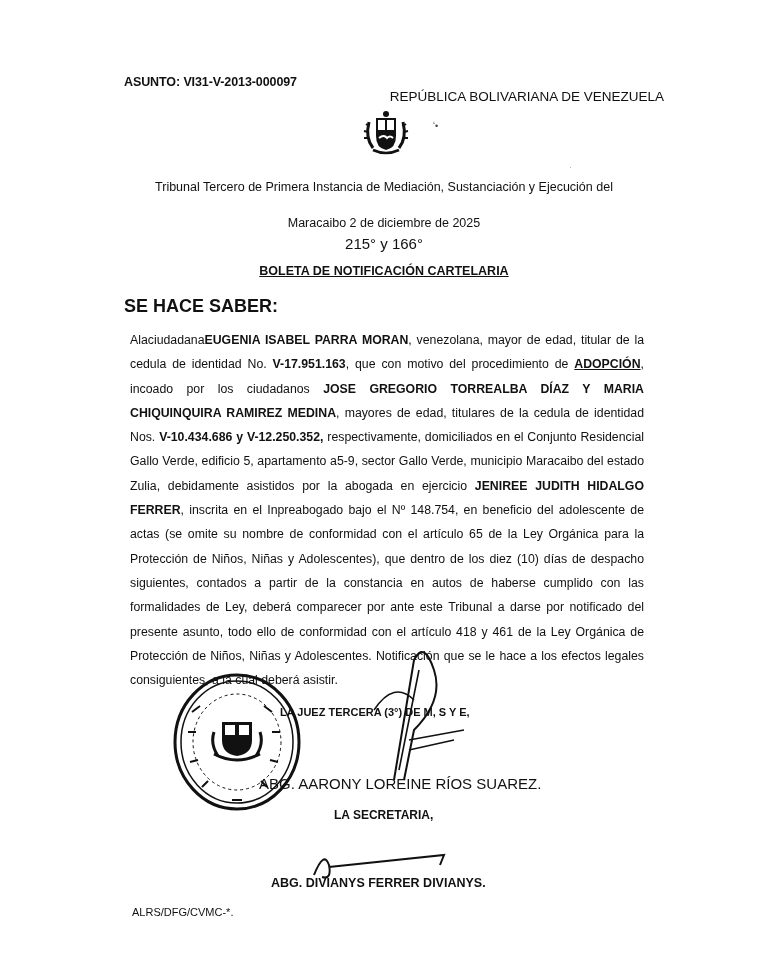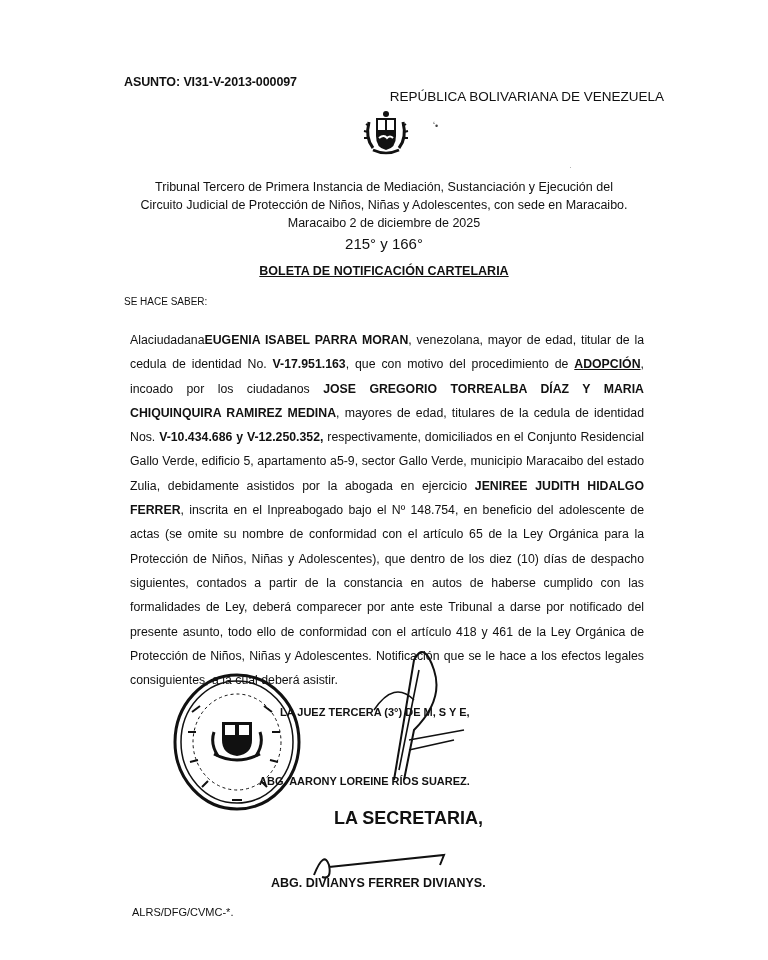--- a/index.html
+++ b/index.html
@@ -10,31 +10,31 @@
   .center { position: absolute; left: 100px; width: 560px; text-align: center; }
   .republica { top: 89px; font-size: 13.5px; text-align: right; }
   .crest { position: absolute; left: 357px; top: 108px; width: 50px; height: 50px; }
   .dot1 { position: absolute; left: 429px; top: 121px; font-size: 9px; color: #444; }
   .dot2 { position: absolute; left: 565px; top: 162px; font-size: 9px; color: #aaa; }
   .poder { top: 160px; font-size: 13px; }
   .tribunal { top: 178px; font-size: 12.5px; line-height: 18px; }
   .fecha { top: 216px; font-size: 12.5px; }
   .era { top: 235px; font-size: 15px; }
   .boleta { top: 264px; font-size: 12.5px; font-weight: bold; text-decoration: underline; }
-  .sehace { position: absolute; left: 120px; top: 296px; font-size: 10px; font-weight: normal; }
+  .sehace { position: absolute; left: 120px; top: 296px; font-size: 18px; font-weight: bold; }
   .body-text { position: absolute; left: 126px; top: 328px; width: 514px; font-size: 12.3px;
                line-height: 24.3px; text-align: justify; }
   .body-text b { font-weight: bold; }
   .body-text u { text-decoration: underline; font-weight: bold; }
   .seal { position: absolute; left: 168px; top: 672px; width: 130px; height: 140px; }
   .sig1 { position: absolute; left: 350px; top: 640px; width: 130px; height: 150px; }
   .sig2 { position: absolute; left: 300px; top: 845px; width: 150px; height: 40px; }
   .juez { position: absolute; left: 276px; top: 706px; font-size: 11px; font-weight: bold; text-align: center; }
-  .abg1 { position: absolute; left: 255px; top: 775px; font-size: 11px; font-weight: bold; }
-  .secretaria { position: absolute; left: 330px; top: 808px; font-size: 18px; font-weight: bold; }
+  .abg1 { position: absolute; left: 255px; top: 775px; font-size: 15px; font-weight: normal; }
+  .secretaria { position: absolute; left: 330px; top: 808px; font-size: 12px; font-weight: bold; }
   .abg2 { position: absolute; left: 267px; top: 876px; font-size: 12.5px; font-weight: bold; }
   .initials { position: absolute; left: 128px; top: 906px; font-size: 11px; }
 </style>
 </head>
 <body>
 
 <div class="page">
 
   <div class="asunto">ASUNTO: VI31-V-2013-000097</div>
   <div class="center republica">REPÚBLICA BOLIVARIANA DE VENEZUELA</div>
@@ -46,21 +46,20 @@
     <path d="M17 12 h7 v10 h-7 z M26 12 h7 v10 h-7 z" fill="#fff"></path>
     <path d="M18 30 q5 -4 8 0 q3 -3 6 0" stroke="#fff" stroke-width="2" fill="none"></path>
     <circle cx="25" cy="6" r="3" fill="#111"></circle>
     <path d="M12 42 q13 6 26 0" stroke="#111" stroke-width="2.5" fill="none"></path>
   </svg>
   <span class="dot1">ʻ•</span>
   <span class="dot2">·</span>
 
   <div class="center tribunal">
     <div>Tribunal Tercero de Primera Instancia de Mediación, Sustanciación y Ejecución del</div>
-    <div>Circuito Judicial de Protección de Niños, Niñas y Adolescentes, con sede en Maracaibo.</div>
   </div>
   <div class="center fecha">Maracaibo 2 de diciembre de 2025</div>
   <div class="center era">215° y 166°</div>
 
   <div class="center boleta">BOLETA DE NOTIFICACIÓN CARTELARIA</div>
   <div class="sehace">SE HACE SABER:</div>
 
   <div class="body-text"><span>Alaciudadana</span><b>EUGENIA ISABEL PARRA MORAN</b><span>, venezolana, mayor de edad, titular de la cedula de identidad No. </span><b>V-17.951.163</b><span>, que con motivo del procedimiento de </span><u>ADOPCIÓN</u><span>, incoado por los ciudadanos </span><b>JOSE GREGORIO TORREALBA DÍAZ Y MARIA CHIQUINQUIRA RAMIREZ MEDINA</b><span>, mayores de edad, titulares de la cedula de identidad Nos. </span><b>V-10.434.686 y V-12.250.352,</b><span> respectivamente, domiciliados en el Conjunto Residencial Gallo Verde, edificio 5, apartamento a5-9, sector Gallo Verde, municipio Maracaibo del estado Zulia, debidamente asistidos por la abogada en ejercicio </span><b>JENIREE JUDITH HIDALGO FERRER</b><span>, inscrita en el Inpreabogado bajo el Nº 148.754, en beneficio del adolescente de actas (se omite su nombre de conformidad con el artículo 65 de la Ley Orgánica para la Protección de Niños, Niñas y Adolescentes), que dentro de los diez (10) días de despacho siguientes, contados a partir de la constancia en autos de haberse cumplido con las formalidades de Ley, deberá comparecer por ante este Tribunal a darse por notificado del presente asunto, todo ello de conformidad con el artículo 418 y 461 de la Ley Orgánica de Protección de Niños, Niñas y Adolescentes. Notificación que se le hace a los efectos legales consiguientes, a la cual deberá asistir.</span></div>
 
   <svg class="seal" viewBox="0 0 130 140">

